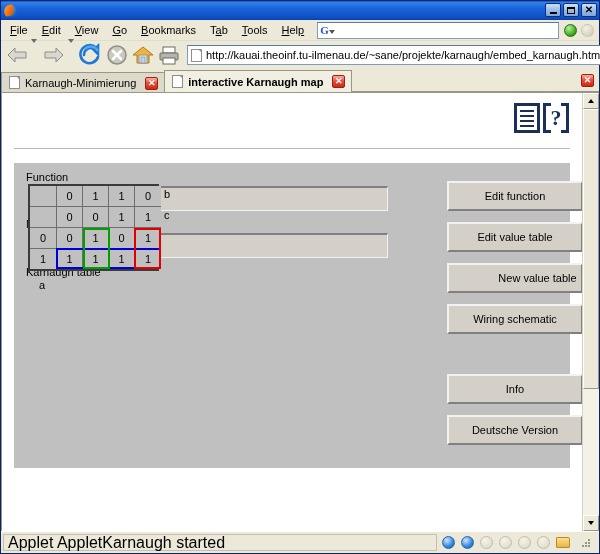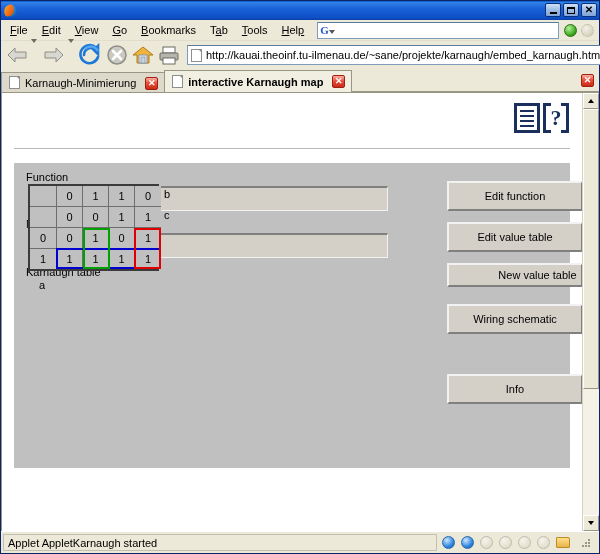--- a/index.html
+++ b/index.html
@@ -361,21 +361,21 @@
     border-top: 1px solid #fff;
   }
   #statustext {
     flex: 1;
     height: 17px;
     border: 1px solid #c3c0b2;
     background: #ece9d8;
     display: flex; align-items: center;
     padding-left: 4px;
     box-sizing: border-box;
-    font-size: 11px;
+    font-size: 16px;
   }
   #statusicons { display: flex; align-items: center; gap: 6px; padding: 0 5px; }
   .sico { width: 13px; height: 13px; border-radius: 50%; box-sizing:border-box; }
   .sico.on  { background: radial-gradient(circle at 35% 30%, #cfe7ff 0%, #2f86e0 60%, #1a5aa8 100%); border:1px solid #2a6aa8; }
   .sico.off { background: radial-gradient(circle at 35% 30%, #f6f4ea 0%, #e2dfd0 70%, #cdc9b8 100%); border:1px solid #c0bcac; }
   .folder-ico {
     width: 14px; height: 11px;
     background: linear-gradient(to bottom, #ffdf8a 0%, #f3c council 100%, #e8b44a 100%);
     background: linear-gradient(to bottom, #ffdf8a 0%, #e8b44a 100%);
     border: 1px solid #b98a24; border-radius: 1px 2px 1px 1px;
@@ -577,23 +577,24 @@
           <div class="kgroup" style="left:53px; top:42px; width:27px; height:41px; border-color:#00a000;"></div>
           <div class="kgroup" style="left:104px; top:42px; width:27px; height:41px; border-color:#e00000;"></div>
         </div>
 
         <div class="lbl" style="left:150px; top:25px;">b</div>
         <div class="lbl" style="left:150px; top:46px;">c</div>
         <div class="lbl" style="left:25px;  top:116px;">a</div>
 
         <div class="jbtn" style="left:409px; top:18px;  width:136px; height:30px;">Edit function</div>
         <div class="jbtn" style="left:409px; top:59px;  width:136px; height:30px;">Edit value table</div>
-        <div class="jbtn" style="left:409px; top:100px; width:136px; height:24px;padding-left:45px;">New value table</div>
+        <div class="jbtn" style="left:409px; top:100px; width:136px; height:30px;padding-left:45px;">New value table</div>
         <div class="jbtn" style="left:409px; top:141px; width:136px; height:30px;">Wiring schematic</div>
         <div class="jbtn" style="left:409px; top:211px; width:136px; height:30px;">Info</div>
+        <div class="jbtn" style="left:409px; top:252px; width:136px; height:30px;">Deutsche Version</div>
       </div>
 
     </div>
 
     <div id="vscroll">
       <div class="sb-btn">
           <span class="sb-up"></span>
         </div>
       <div class="sb-thumb" style="height:280px;"></div>
       <div class="sb-track"></div>

